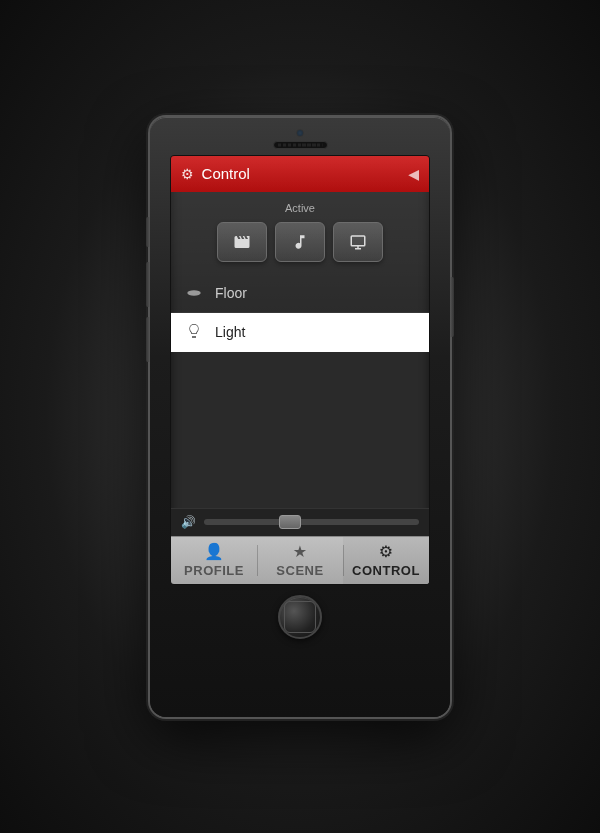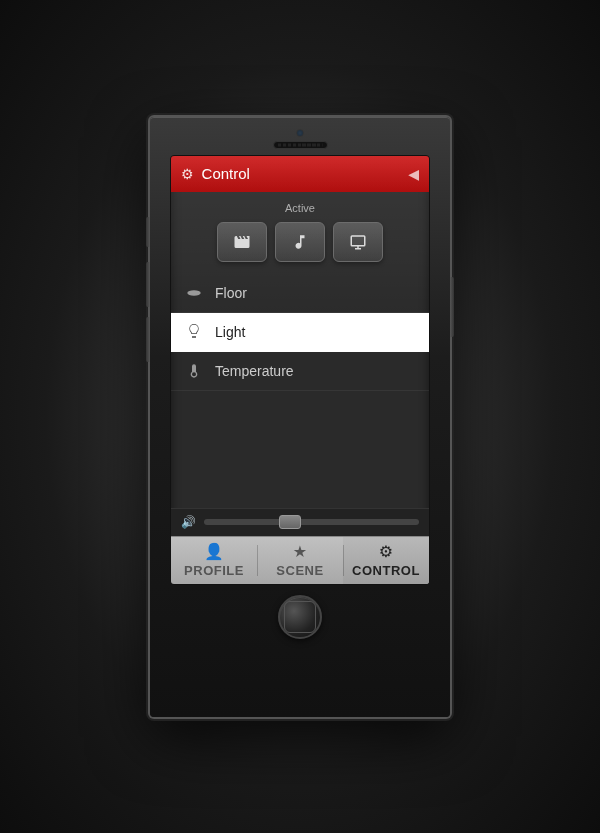--- a/index.html
+++ b/index.html
@@ -11,21 +11,21 @@
       display: flex;
       align-items: center;
       justify-content: center;
       font-family: 'Helvetica Neue', Helvetica, Arial, sans-serif;
     }
 
     .phone-outer {
       width: 300px;
       height: 600px;
       background: linear-gradient(180deg, #3a3a3a 0%, #1c1c1c 40%, #111 100%);
-      border-radius: 4px;
+      border-radius: 16px;
       position: relative;
       box-shadow:
         0 0 0 2px #555,
         0 0 0 4px #222,
         0 20px 60px rgba(0,0,0,0.8),
         inset 0 1px 0 rgba(255,255,255,0.15);
       display: flex;
       flex-direction: column;
       align-items: center;
     }
@@ -415,28 +415,20 @@
 
       <div class="menu-item active">
         <div class="menu-icon">
           <svg viewBox="0 0 24 24">
             <path d="M9 21h6v-1H9v1zm0-2h6v-1H9v1zm7-4H8c0-3-3-4-3-8a7 7 0 0 1 14 0c0 4-3 5-3 8zm-1-1c0-2.5 3-3.8 3-7a6 6 0 0 0-12 0c0 3.2 3 4.5 3 7h6z"></path>
           </svg>
         </div>
         <span class="menu-label">Light</span>
       </div>
 
-      <div class="menu-item">
-        <div class="menu-icon">
-          <svg viewBox="0 0 24 24">
-            <path d="M15 13V5a3 3 0 0 0-6 0v8a5 5 0 1 0 6 0zm-3 7a3 3 0 1 1 0-6 3 3 0 0 1 0 6z"></path>
-          </svg>
-        </div>
-        <span class="menu-label">Temperature</span>
-      </div>
 
 
     </div>
 
     <div class="volume-bar">
       <span class="volume-icon">🔊</span>
       <div class="volume-track">
         <div class="volume-thumb"></div>
       </div>
     </div>

